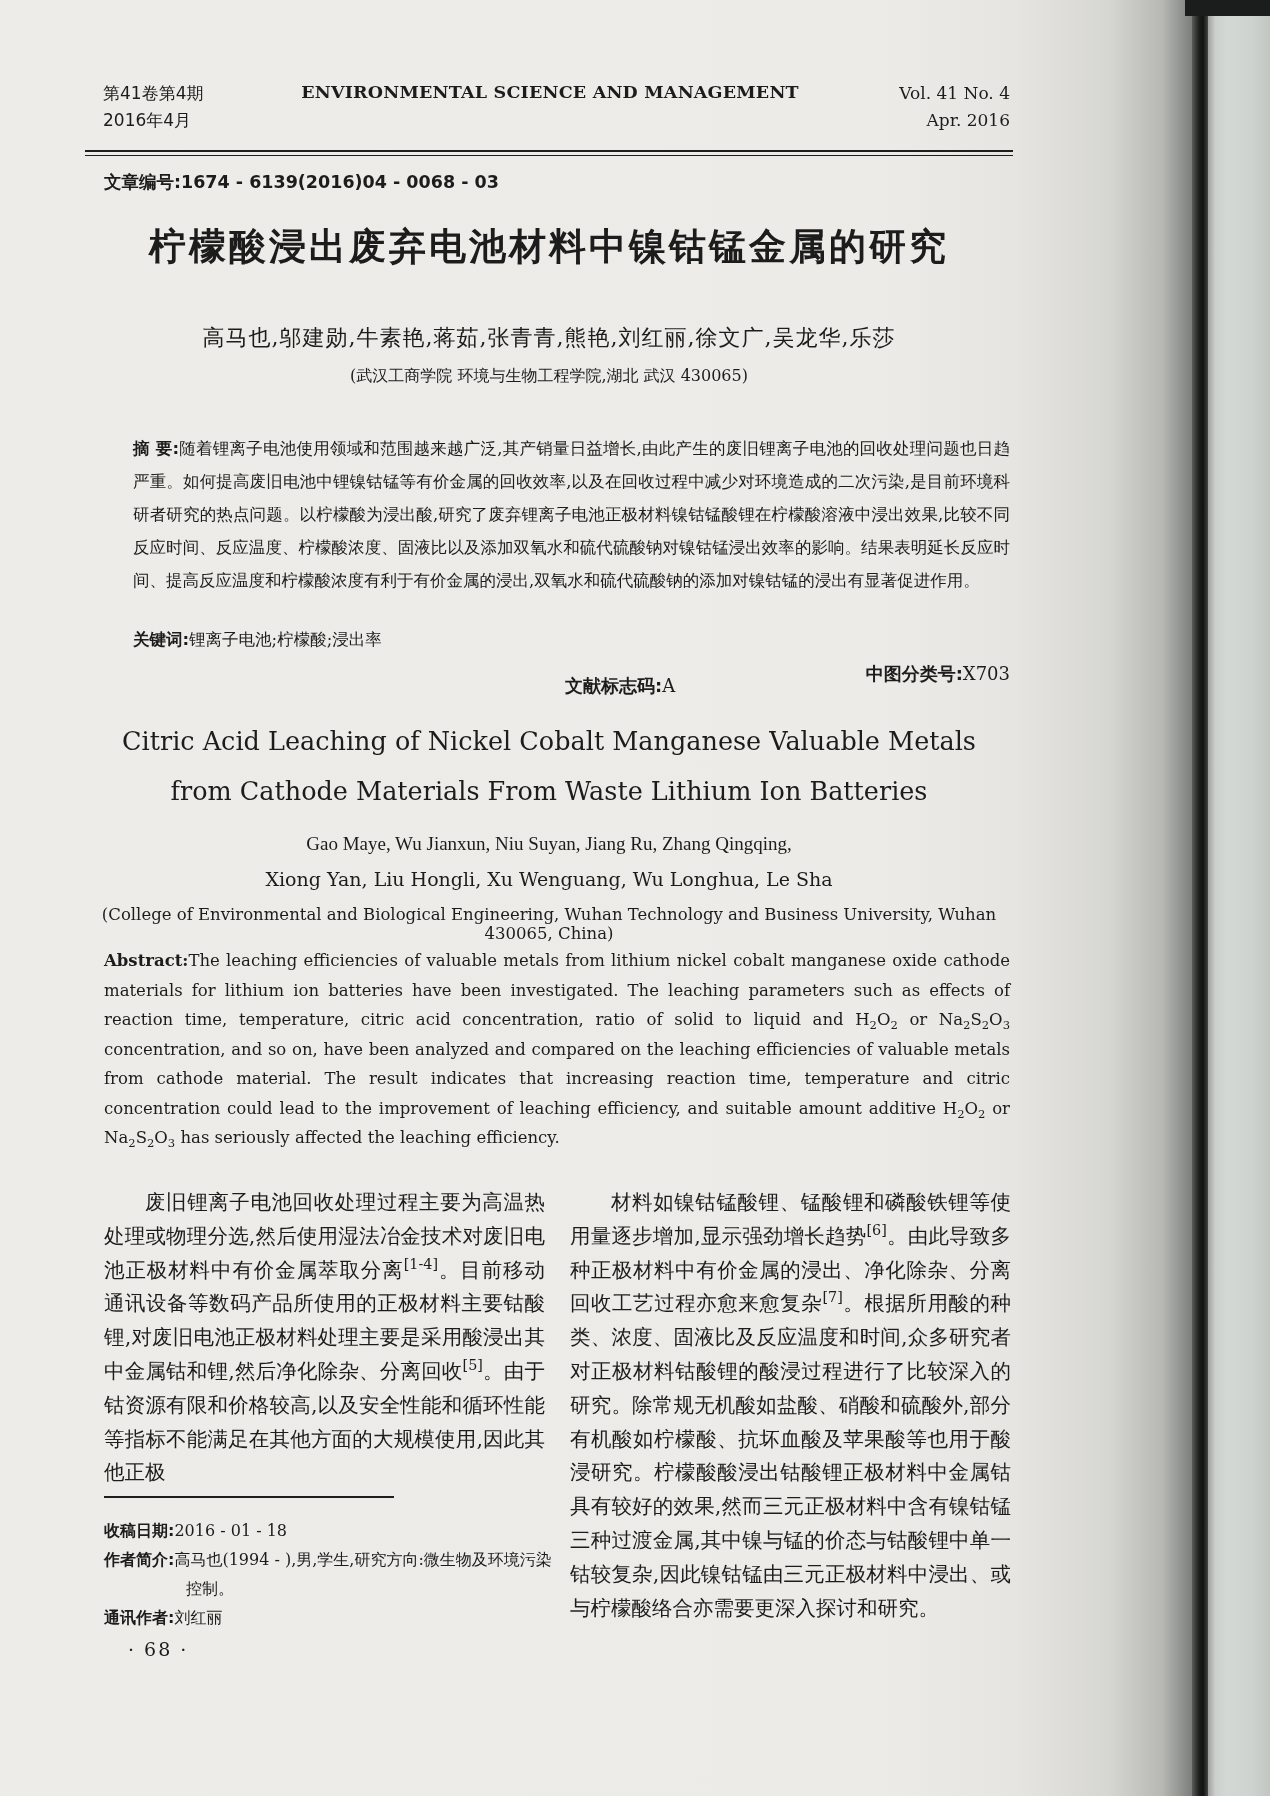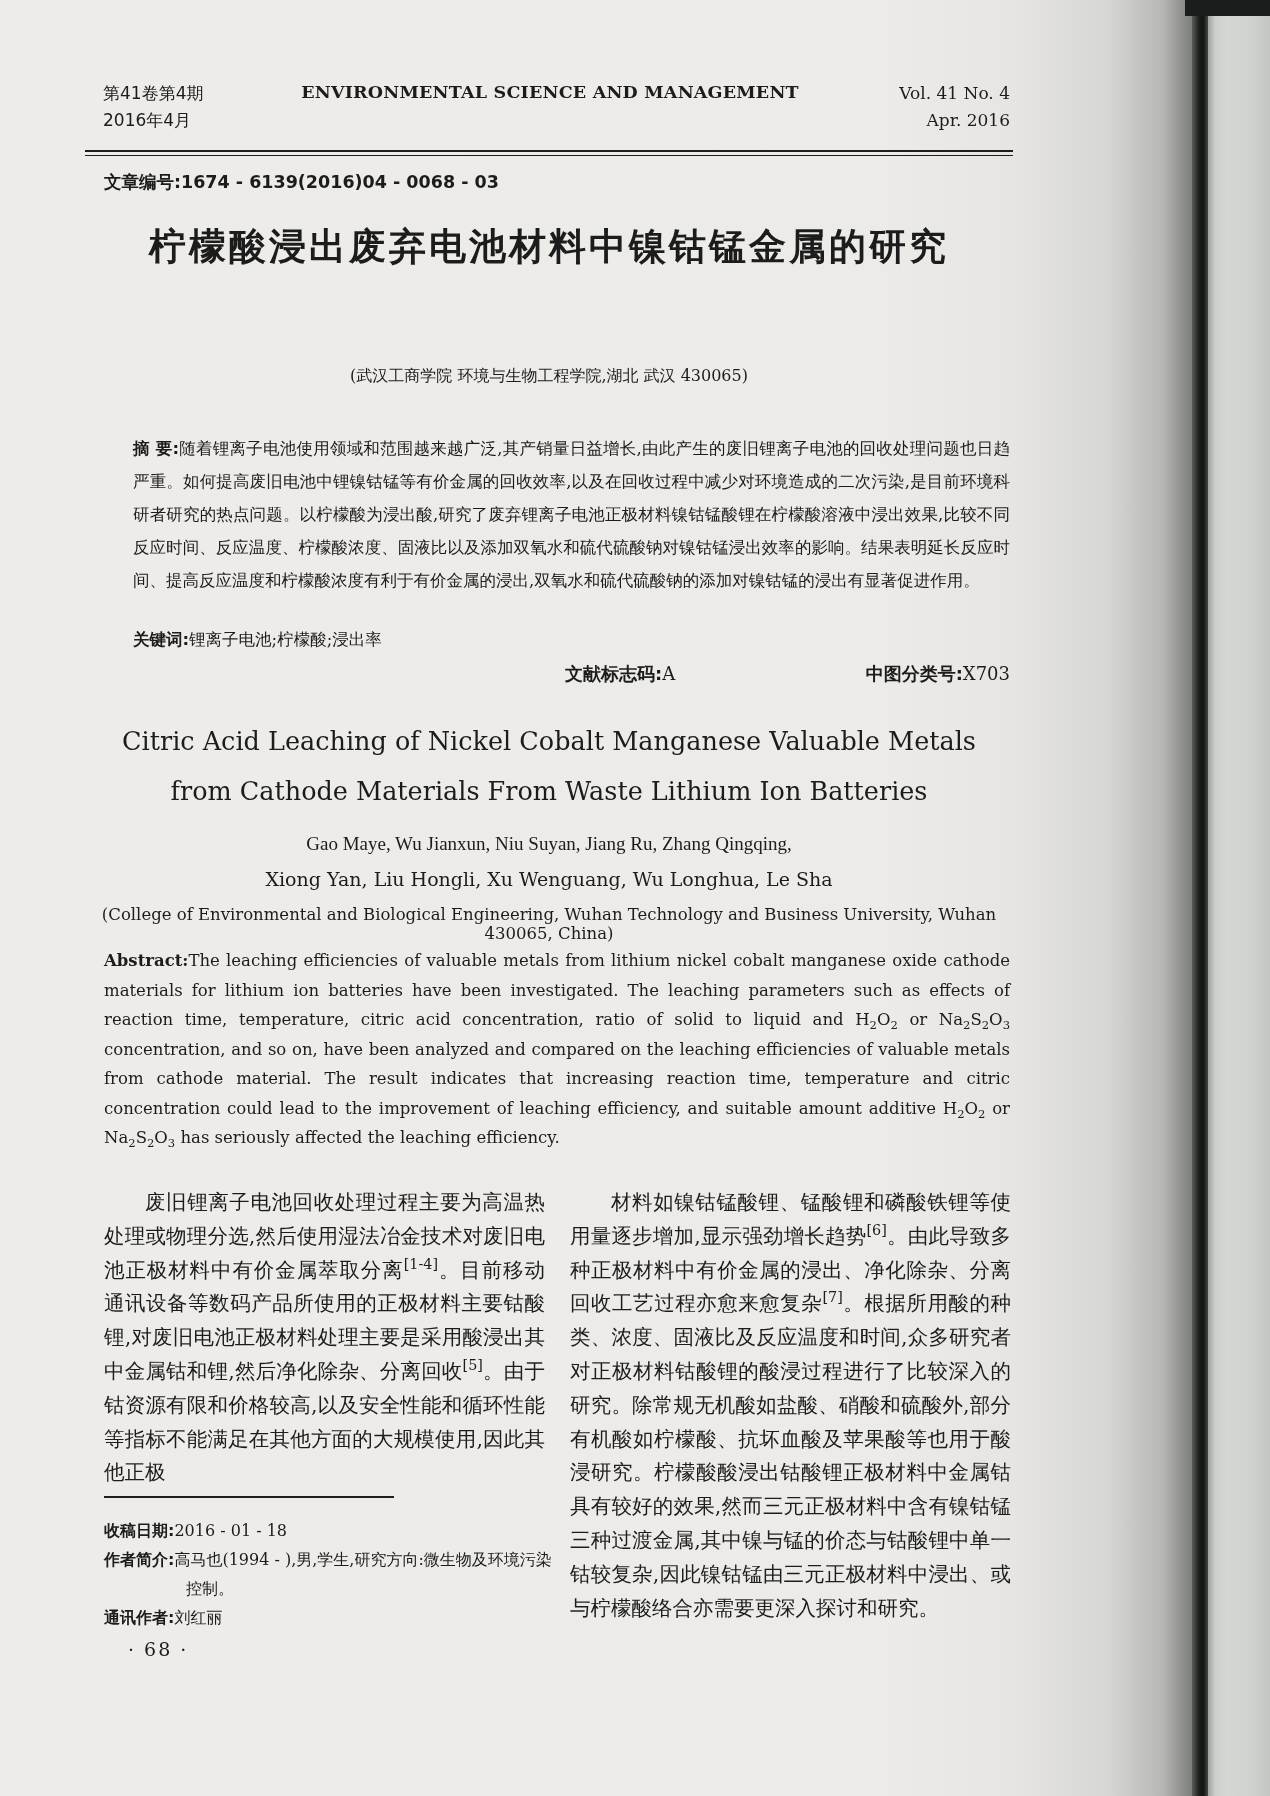--- a/index.html
+++ b/index.html
@@ -40,21 +40,21 @@
   .hdr-right{left:760px;top:80px;width:250px;text-align:right;font-size:17px;line-height:27px;}
   .hdr-rule{left:85px;top:150px;width:928px;height:3px;border-top:2.5px solid #1e1e1e;border-bottom:1.5px solid #1e1e1e;}
   
   .article-id{left:104px;top:170px;font-size:17.5px;}
   .title-cn{left:85px;top:222px;width:928px;font-size:37px;font-weight:bold;letter-spacing:3px;}
   .authors-cn{left:85px;top:323px;width:928px;font-size:22px;letter-spacing:1px;}
   .affil-cn{left:85px;top:366px;width:928px;font-size:16px;}
   .abstract-cn{left:133px;top:432px;width:877px;font-size:16.5px;line-height:33px;}
   .kw-cn{left:133px;top:629px;font-size:16.5px;}
   .clc-row{left:133px;top:662px;width:877px;font-size:18px;text-align:right;}
-  .doc-code{position:absolute;left:432px;top:0;}
+  .doc-code{position:absolute;left:432px;top:12px;}
   .title-en1{left:85px;top:726px;width:928px;font-size:25.5px;}
   .title-en2{left:85px;top:776px;width:928px;font-size:25.5px;}
   .authors-en1{left:85px;top:833px;width:928px;font-size:19px;font-family:Liberation Serif, serif;}
   .authors-en2{left:85px;top:868px;width:928px;font-size:19px;}
   .affil-en{left:85px;top:905px;width:928px;font-size:16.5px;}
   .abstract-en{left:104px;top:946px;width:906px;font-size:16.5px;line-height:29.5px;}
   .kw-en{left:133px;top:1128px;font-size:16.5px;}
   
   .col{width:441px;font-size:20.5px;line-height:33.8px;text-indent:2em;}
   .col-left{left:104px;top:1186px;}
@@ -79,20 +79,21 @@
   </div>
   <div class="abs hdr-right">
     <div>Vol. 41  No. 4</div>
     <div>Apr.  2016</div>
   </div>
   <div class="abs hdr-rule"></div>
 
   <div class="abs article-id cn-sans b"><span>文章编号:</span><span>1674 - 6139(2016)04 - 0068 - 03</span></div>
 
   <div class="abs title-cn center cn-sans">柠檬酸浸出废弃电池材料中镍钴锰金属的研究</div>
+  <div class="abs authors-cn center">高马也,邬建勋,牛素艳,蒋茹,张青青,熊艳,刘红丽,徐文广,吴龙华,乐莎</div>
   <div class="abs affil-cn center">(武汉工商学院 环境与生物工程学院,湖北 武汉 430065)</div>
 
   <div class="abs abstract-cn just"><span class="cn-sans b">摘  要:</span><span>随着锂离子电池使用领域和范围越来越广泛,其产销量日益增长,由此产生的废旧锂离子电池的回收处理问题也日趋严重。如何提高废旧电池中锂镍钴锰等有价金属的回收效率,以及在回收过程中减少对环境造成的二次污染,是目前环境科研者研究的热点问题。以柠檬酸为浸出酸,研究了废弃锂离子电池正极材料镍钴锰酸锂在柠檬酸溶液中浸出效果,比较不同反应时间、反应温度、柠檬酸浓度、固液比以及添加双氧水和硫代硫酸钠对镍钴锰浸出效率的影响。结果表明延长反应时间、提高反应温度和柠檬酸浓度有利于有价金属的浸出,双氧水和硫代硫酸钠的添加对镍钴锰的浸出有显著促进作用。</span></div>
 
   <div class="abs kw-cn"><span class="cn-sans b">关键词:</span><span>锂离子电池;柠檬酸;浸出率</span></div>
   <div class="abs clc-row">
     <span class="cn-sans b">中图分类号:</span><span>X703</span>
     <span class="doc-code"><span class="cn-sans b">文献标志码:</span><span>A</span></span>
   </div>
 

